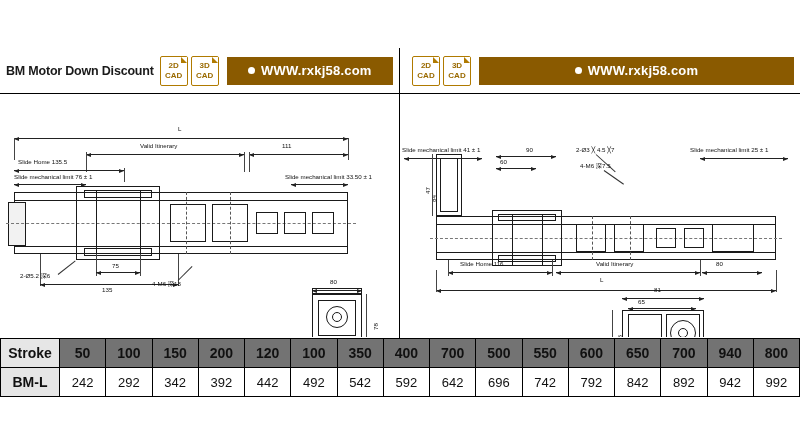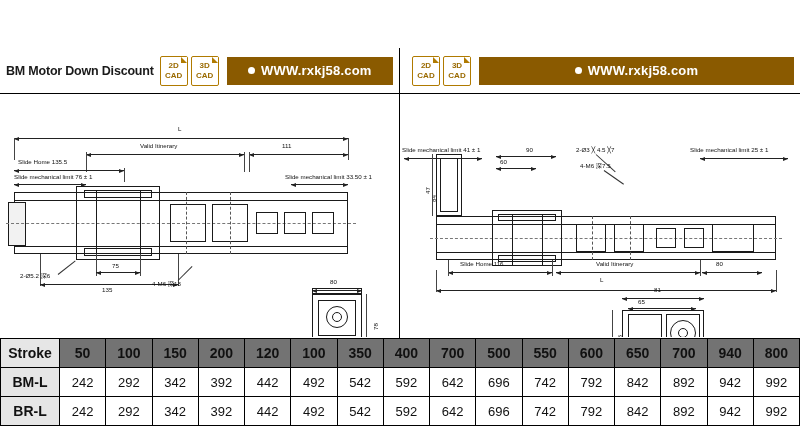--- a/index.html
+++ b/index.html
@@ -457,36 +457,17 @@
           <td>592</td>
           <td>642</td>
           <td>696</td>
           <td>742</td>
           <td>792</td>
           <td>842</td>
           <td>892</td>
           <td>942</td>
           <td>992</td>
         </tr>
-        <tr>
-          <td class="rowhead">BR-L</td>
-          <td>242</td>
-          <td>292</td>
-          <td>342</td>
-          <td>392</td>
-          <td>442</td>
-          <td>492</td>
-          <td>542</td>
-          <td>592</td>
-          <td>642</td>
-          <td>696</td>
-          <td>742</td>
-          <td>792</td>
-          <td>842</td>
-          <td>892</td>
-          <td>942</td>
-          <td>992</td>
-        </tr>
       </tbody>
     </table>
   </div>
 
 </div>
 
 </body></html>

